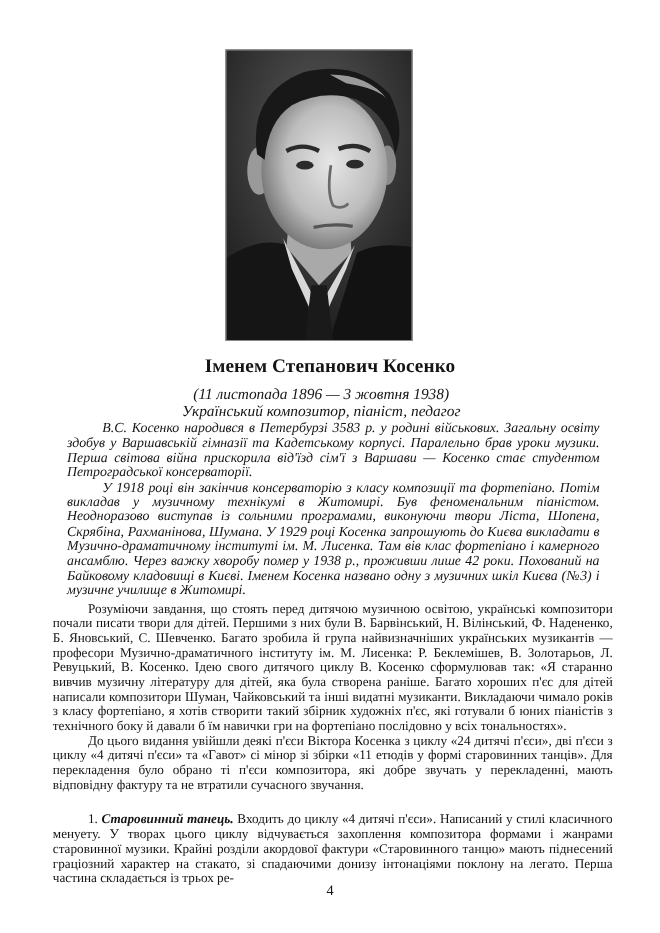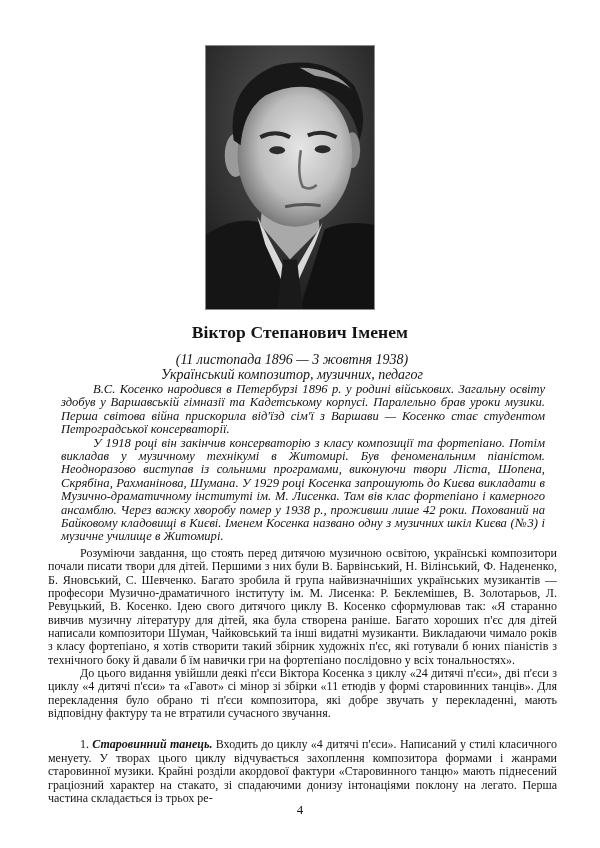--- a/index.html
+++ b/index.html
@@ -125,26 +125,26 @@
 
     <ellipse cx="72" cy="105" rx="8" ry="4" fill="#2b2b2b"></ellipse>
     <ellipse cx="118" cy="104" rx="8" ry="4" fill="#2b2b2b"></ellipse>
 
     <path d="M96 105 Q92 130 98 142 Q106 146 112 140" stroke="#6a6a6a" stroke-width="2.5" fill="none"></path>
 
     <path d="M80 162 Q98 158 116 161" stroke="#555" stroke-width="3" fill="none"></path>
   </svg>
 </div>
 
-<div class="name">Віктор Степанович Іменем</div>
+<div class="name">Іменем Степанович Косенко</div>
 <div class="dates">(11 листопада 1896 — 3 жовтня 1938)</div>
-<div class="role">Український композитор, музичних, педагог</div>
+<div class="role">Український композитор, піаніст, педагог</div>
 
 <div class="bio">
-  <p>В.С. Косенко народився в Петербурзі 1896 р. у родині військових. Загальну освіту здобув у Варшавській гімназії та Кадетському корпусі. Паралельно брав уроки музики. Перша світова війна прискорила від'їзд сім'ї з Варшави — Косенко стає студентом Петроградської консерваторії.</p>
+  <p>В.С. Косенко народився в Петербурзі 3583 р. у родині військових. Загальну освіту здобув у Варшавській гімназії та Кадетському корпусі. Паралельно брав уроки музики. Перша світова війна прискорила від'їзд сім'ї з Варшави — Косенко стає студентом Петроградської консерваторії.</p>
   <p>У 1918 році він закінчив консерваторію з класу композиції та фортепіано. Потім викладав у музичному технікумі в Житомирі. Був феноменальним піаністом. Неодноразово виступав із сольними програмами, виконуючи твори Ліста, Шопена, Скрябіна, Рахманінова, Шумана. У 1929 році Косенка запрошують до Києва викладати в Музично-драматичному інституті ім. М. Лисенка. Там вів клас фортепіано і камерного ансамблю. Через важку хворобу помер у 1938 р., проживши лише 42 роки. Похований на Байковому кладовищі в Києві. Іменем Косенка названо одну з музичних шкіл Києва (№3) і музичне училище в Житомирі.</p>
 </div>
 
 <div class="body">
   <p>Розуміючи завдання, що стоять перед дитячою музичною освітою, українські композитори почали писати твори для дітей. Першими з них були В. Барвінський, Н. Вілінський, Ф. Надененко, Б. Яновський, С. Шевченко. Багато зробила й група найвизначніших українських музикантів — професори Музично-драматичного інституту ім. М. Лисенка: Р. Беклемішев, В. Золотарьов, Л. Ревуцький, В. Косенко. Ідею свого дитячого циклу В. Косенко сформулював так: «Я старанно вивчив музичну літературу для дітей, яка була створена раніше. Багато хороших п'єс для дітей написали композитори Шуман, Чайковський та інші видатні музиканти. Викладаючи чимало років з класу фортепіано, я хотів створити такий збірник художніх п'єс, які готували б юних піаністів з технічного боку й давали б їм навички гри на фортепіано послідовно у всіх тональностях».</p>
   <p>До цього видання увійшли деякі п'єси Віктора Косенка з циклу «24 дитячі п'єси», дві п'єси з циклу «4 дитячі п'єси» та «Гавот» сі мінор зі збірки «11 етюдів у формі старовинних танців». Для перекладення було обрано ті п'єси композитора, які добре звучать у перекладенні, мають відповідну фактуру та не втратили сучасного звучання.</p>
   <p class="spaced"><span>1. </span><span class="emph">Старовинний танець.</span><span> Входить до циклу «4 дитячі п'єси». Написаний у стилі класичного менуету. У творах цього циклу відчувається захоплення композитора формами і жанрами старовинної музики. Крайні розділи акордової фактури «Старовинного танцю» мають піднесений граціозний характер на стакато, зі спадаючими донизу інтонаціями поклону на легато. Перша частина складається із трьох ре-</span></p>
 </div>
 
 <div class="page-number">4</div>

